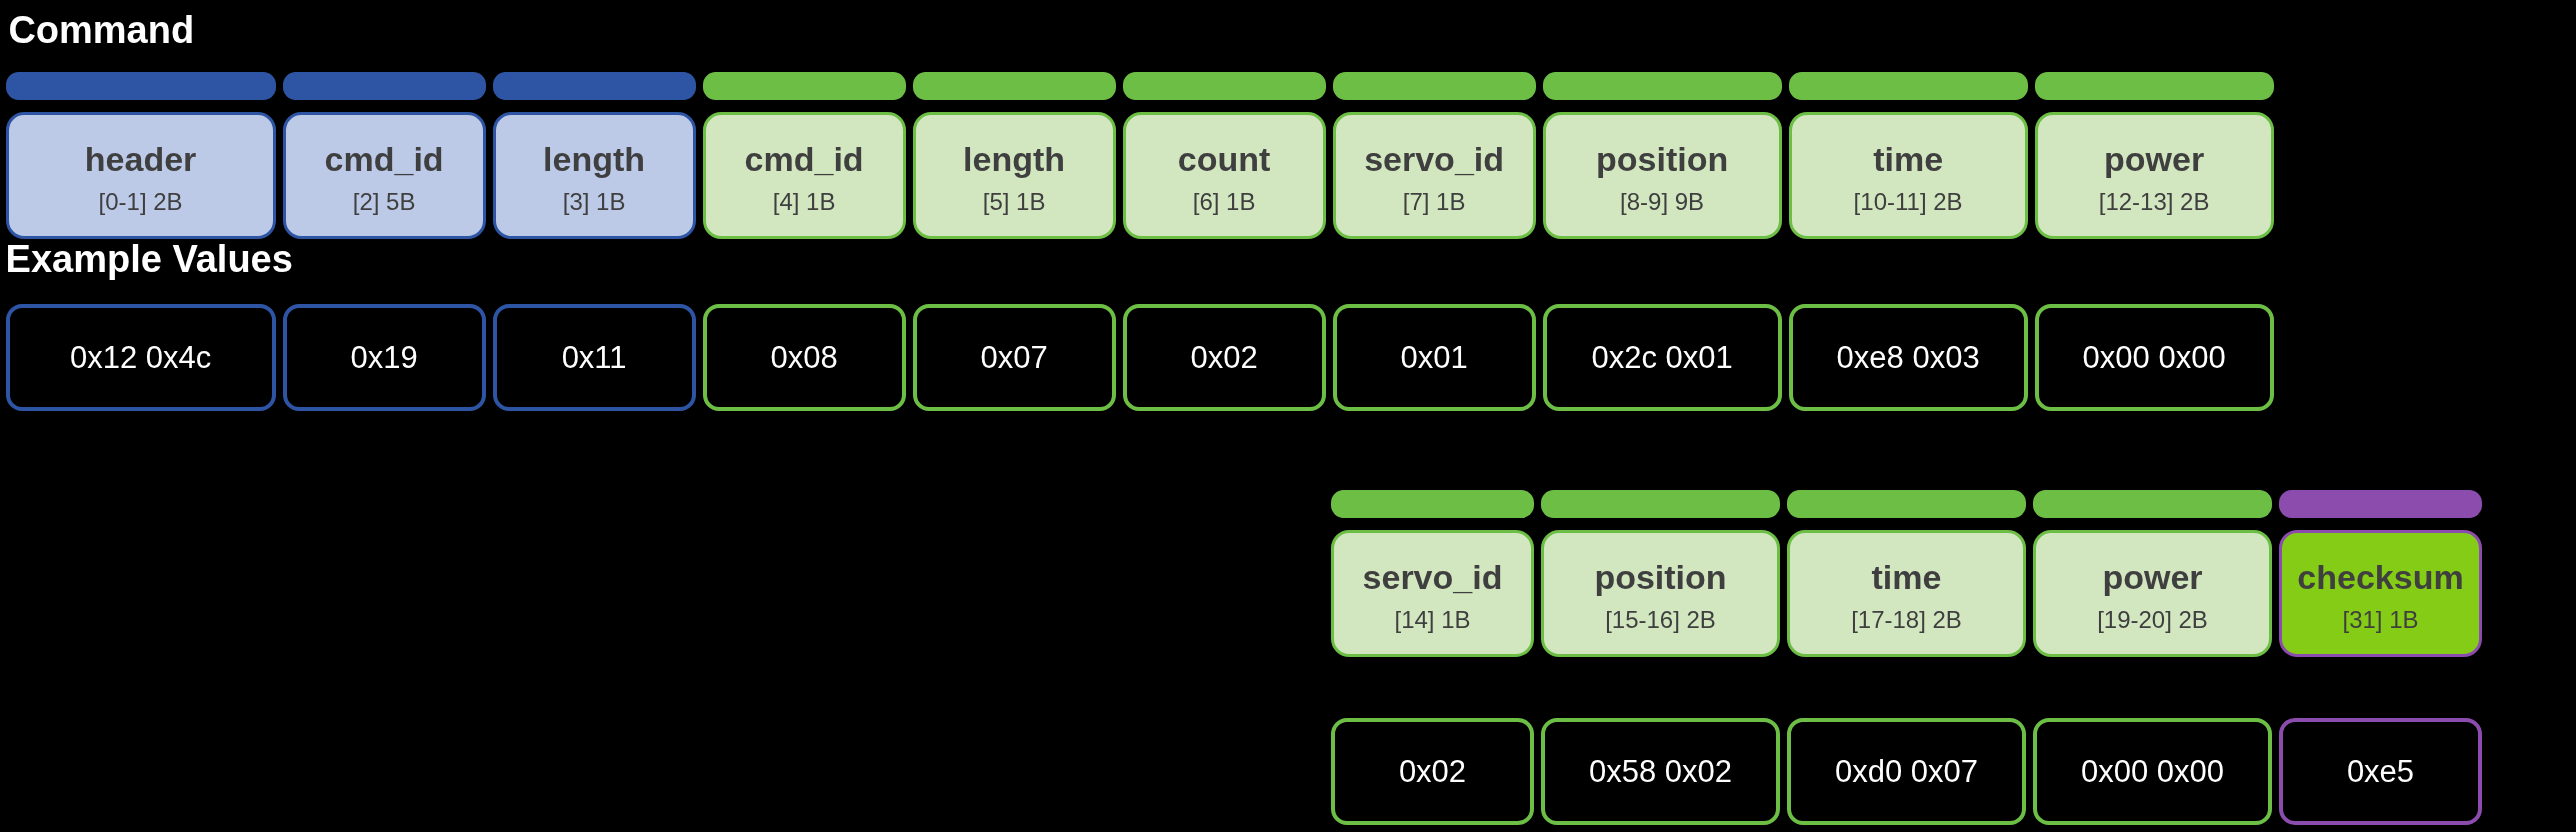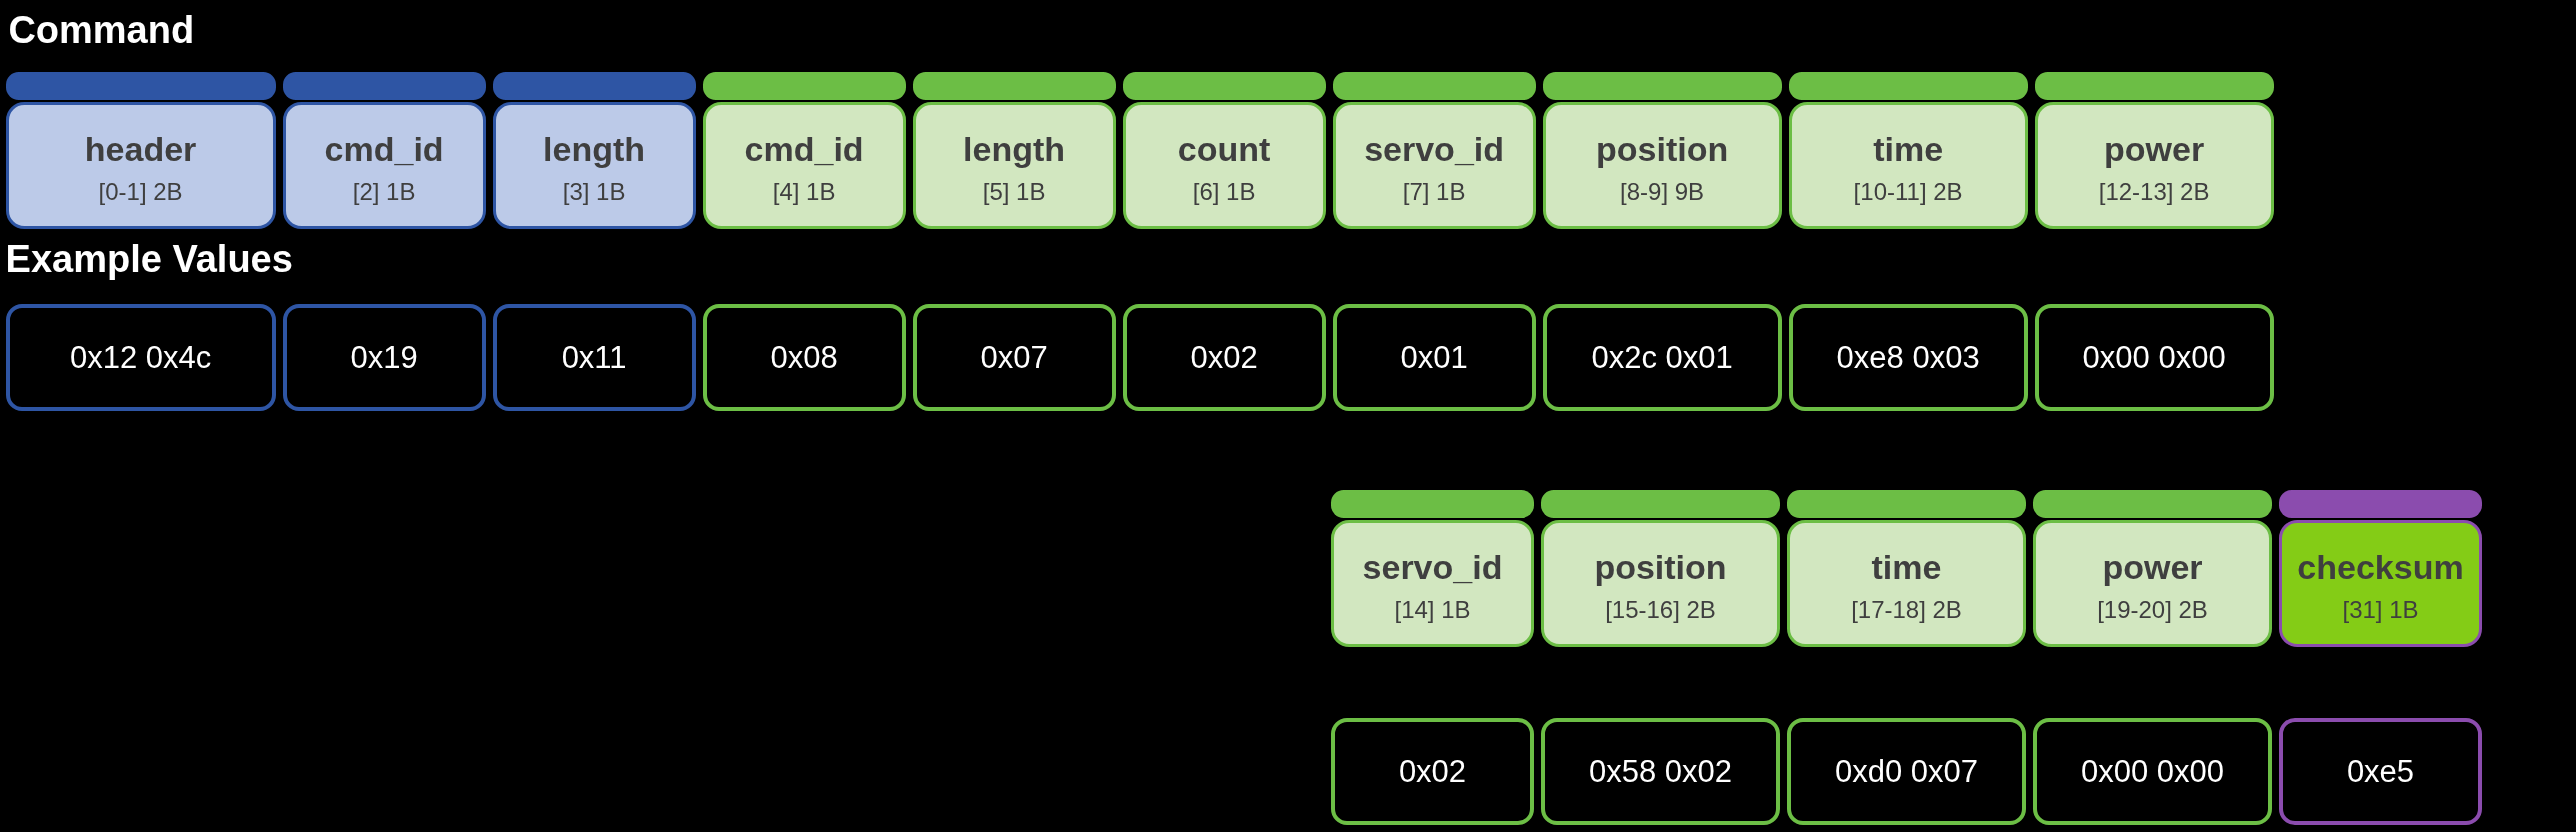--- a/index.html
+++ b/index.html
@@ -28,21 +28,21 @@
   #fields-row-2{left:1331px;top:490px;}
   #examples-row-2{left:1331px;top:718px;}
 
   .w-h{width:270px;flex:0 0 auto;}
   .w-n{width:203px;flex:0 0 auto;}
   .w-w{width:239px;flex:0 0 auto;}
 
   .block{display:flex;flex-direction:column;}
   .bar{height:28px;border-radius:12.7px;}
   .body{
-    margin-top:2px;height:127px;
+    margin-top:12px;height:127px;
     border-radius:18.3px;border:3.5px solid;box-sizing:border-box;
     display:flex;flex-direction:column;align-items:center;justify-content:center;
     gap:9.8px;padding-top:4.2px;
   }
   .fname{font-size:34px;font-weight:bold;color:#3F3F3F;line-height:1.1;white-space:nowrap;}
   .fbytes{font-size:24px;color:#3F3F3F;line-height:1.05;white-space:nowrap;}
 
   .blue  .bar{background:#2E55A4;}
   .blue  .body{background:#BCCAE8;border-color:#2E55A4;}
   .green .bar{background:#6CBE45;}
@@ -71,21 +71,21 @@
       <div class="bar"></div>
       <div class="body">
         <div class="fname">header</div>
         <div class="fbytes">[0-1] 2B</div>
       </div>
     </div>
     <div class="block blue w-n">
       <div class="bar"></div>
       <div class="body">
         <div class="fname">cmd_id</div>
-        <div class="fbytes">[2] 1B</div>
+        <div class="fbytes">[2] 5B</div>
       </div>
     </div>
     <div class="block blue w-n">
       <div class="bar"></div>
       <div class="body">
         <div class="fname">length</div>
         <div class="fbytes">[3] 1B</div>
       </div>
     </div>
     <div class="block green w-n">

